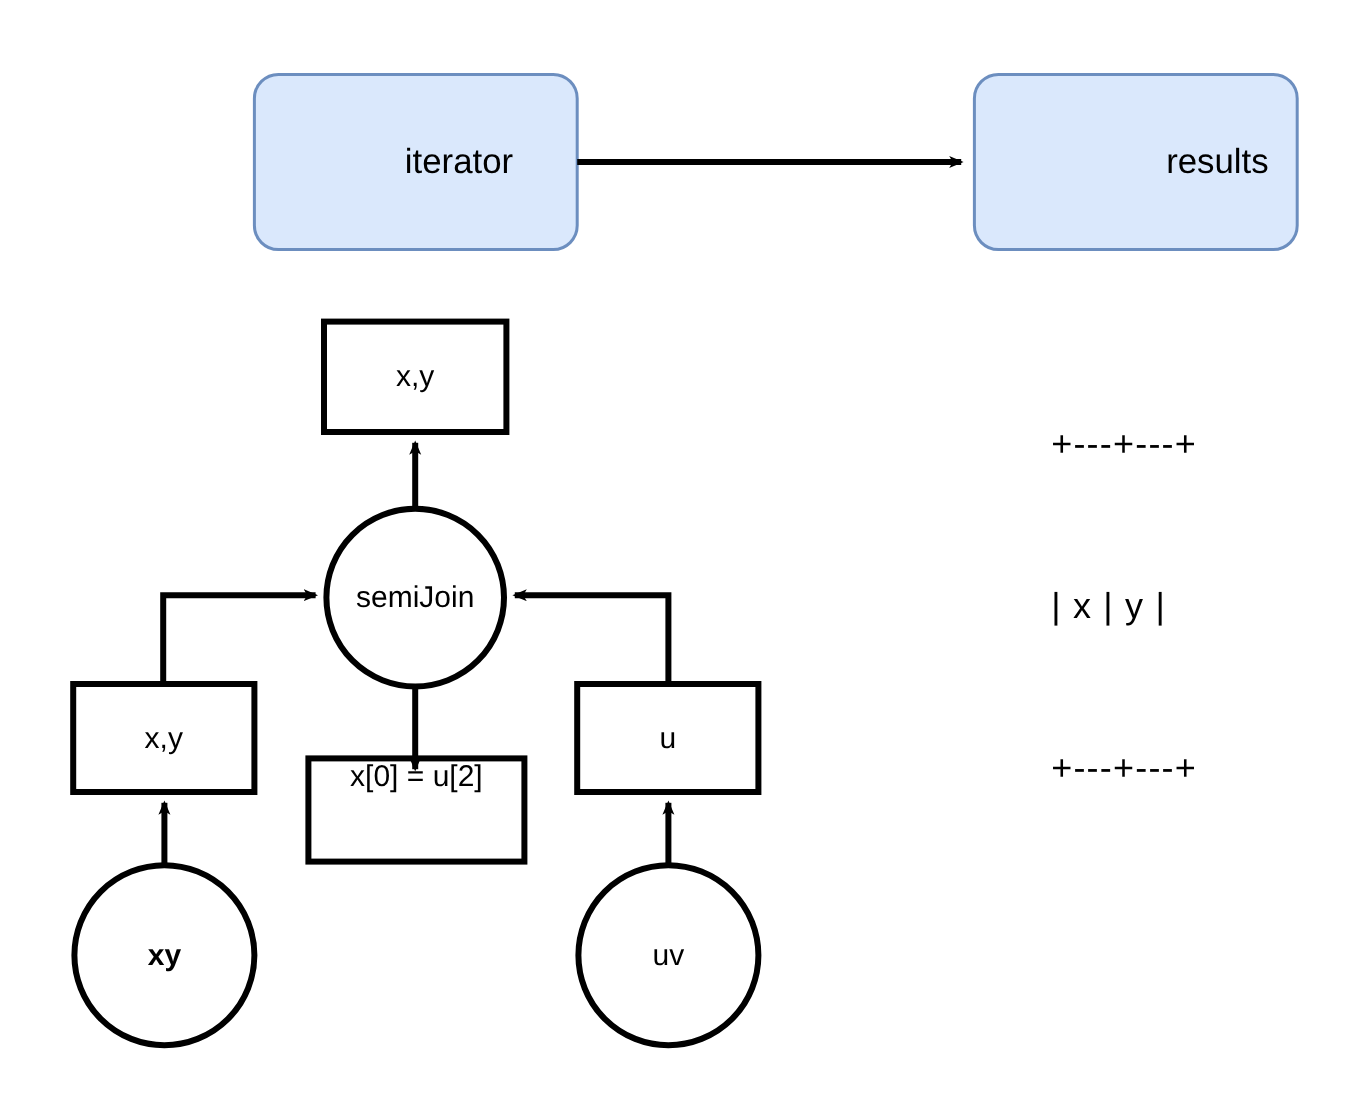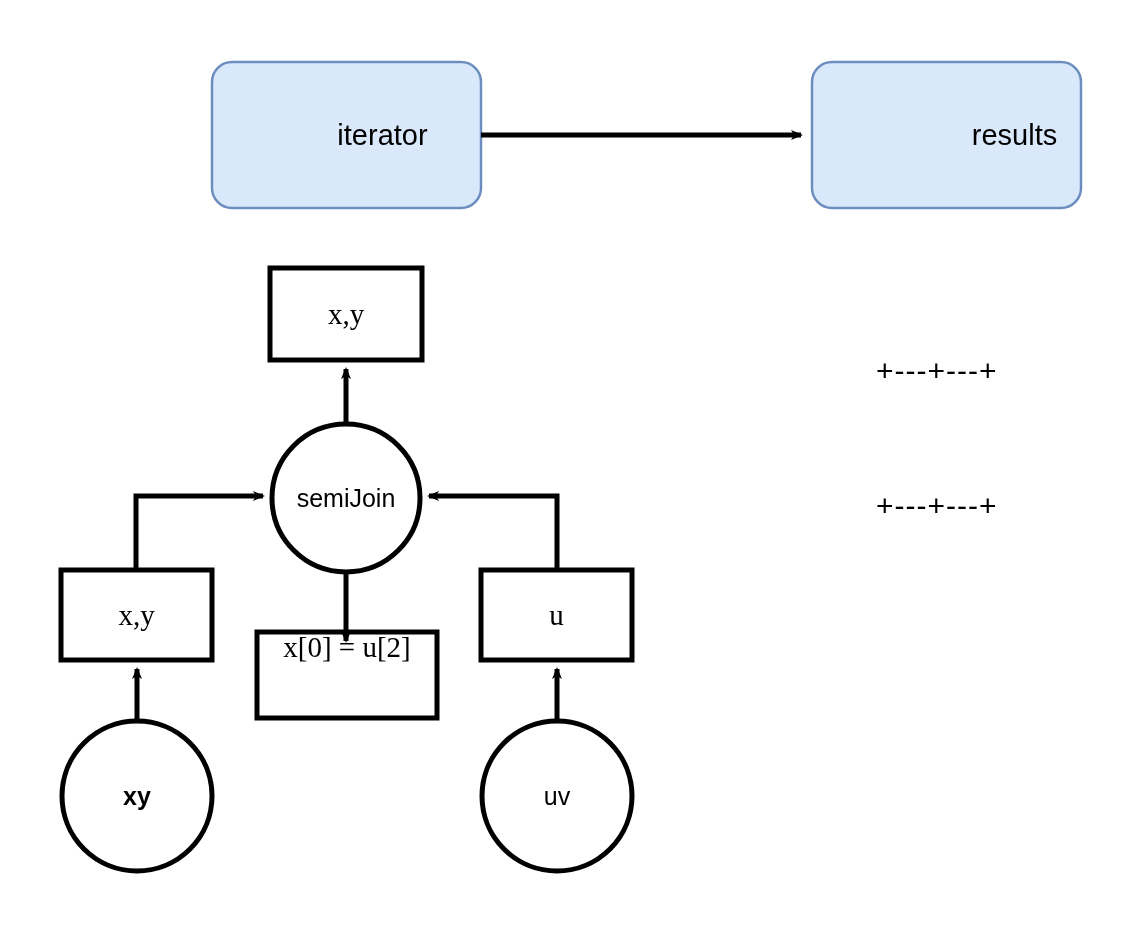--- a/index.html
+++ b/index.html
@@ -28,22 +28,21 @@
     color: #000000;
     font-family: "Liberation Sans", sans-serif;
     white-space: nowrap;
     pointer-events: none;
   }
   .rounded-box-label {
     font-size: 29px;
     padding-left: 36px;
   }
   .rect-label {
-    font-size: 29px;
-    font-family: Liberation Serif, serif;
+    font-size: 25px;
   }
   .circle-label {
     font-size: 25px;
   }
   .ascii-table {
     position: absolute;
     left: 876px;
     top: 258px;
     font-family: "Liberation Sans", sans-serif;
     font-size: 30px;
@@ -112,16 +111,17 @@
 <div class="node-label rect-label" style="left:61px; top:570px; width:151px; height:90px;">x,y</div>
 
 <div class="node-label rect-label" style="left:481px; top:570px; width:151px; height:90px;">u</div>
 
 <div class="node-label circle-label" style="left:62px; top:721px; width:150px; height:150px;font-weight:bold;">xy</div>
 
 <div class="node-label circle-label" style="left:482px; top:721px; width:150px; height:150px;">uv</div>
 
 <div class="ascii-table">
   <div class="ascii-row">+---+---+</div>
+  <div class="ascii-row">| x | y |</div>
   <div class="ascii-row">+---+---+</div>
   
   
 </div>
 
 </body></html>

